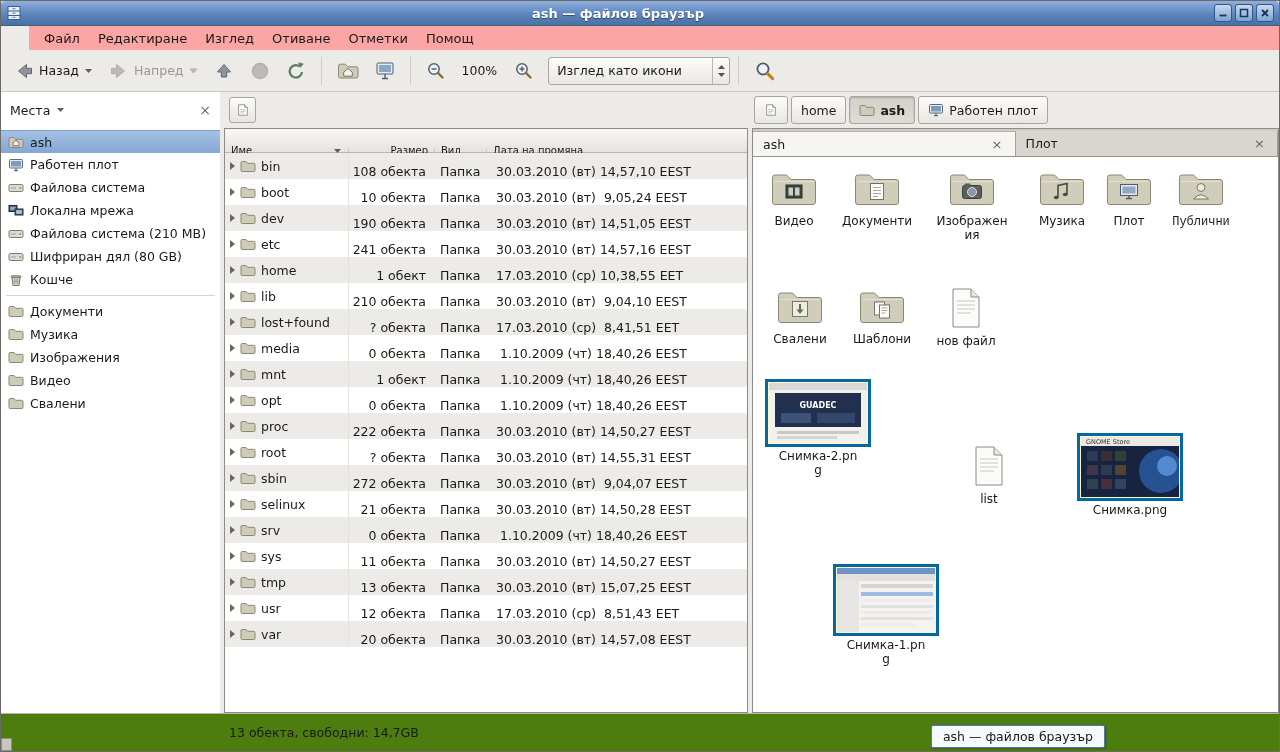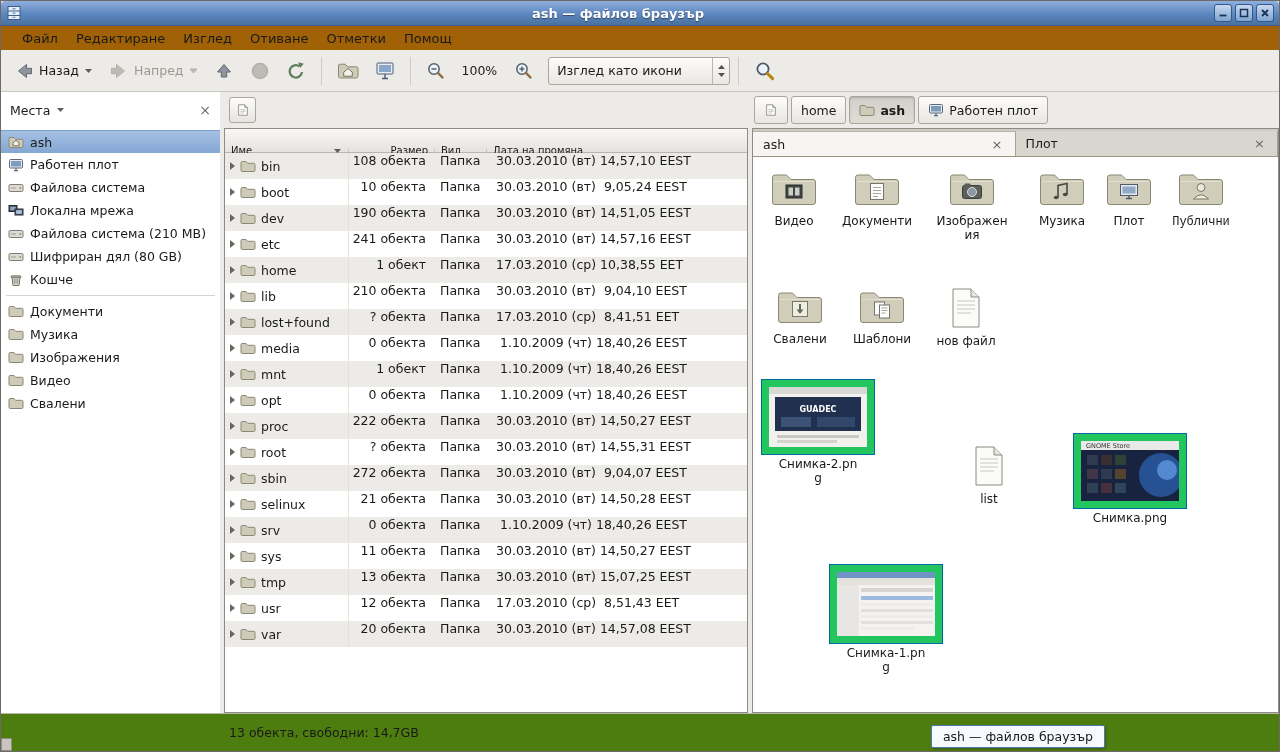--- a/index.html
+++ b/index.html
@@ -9,21 +9,21 @@
 
   
   .titlebar { height:25px; flex:none; display:flex; align-items:center; padding:0 5px; gap:3px;
     background:linear-gradient(#8FAEDC, #5C86BF 55%, #49729F); border-bottom:1px solid #3C5F8C;
     border-radius:4px 4px 0 0; }
   .title { flex:1; text-align:center; color:#fff; font-weight:bold; font-size:13px; text-shadow:0 1px 1px rgba(0,0,0,.45); }
   .win-btn { width:18px; height:18px; flex:none; border:1px solid #2F5A8F; border-radius:3px;
     background:linear-gradient(#C9D9EE,#7FA3CF); display:flex; align-items:center; justify-content:center; }
 
   
-  .menubar { height:24px; flex:none; display:flex; align-items:center; padding-left:12px; background:#a16207; }
+  .menubar { height:24px; flex:none; display:flex; align-items:center; padding-left:6px; background:#fca5a5;margin-left:28px; }
   .menu-item { padding:3px 9px; font-size:13px; cursor:default; }
   .toolbar { height:42px; flex:none; display:flex; align-items:center; padding:0 6px; gap:2px;
     background:#EDEBE7; border-bottom:1px solid #CBC8C2; }
   .tb-btn { height:32px; display:flex; align-items:center; gap:5px; padding:0 7px; border-radius:3px; font-size:12.5px;justify-content:flex-end; }
   .tb-btn.disabled { color:#9B9992; }
   .tb-btn.disabled svg * { fill:#BDBBB5; stroke:#B2B0AA; }
   .tb-sep { width:1px; height:28px; background:#CFCCC6; margin:0 6px; flex:none; }
   .zoom-label { padding:0 8px; }
   .combo { height:28px; width:182px; margin-left:6px; display:flex; align-items:center;
     border:1px solid #A9A69E; border-radius:3px; background:linear-gradient(#FDFCFB,#E9E7E2);gap:15px; }
@@ -49,21 +49,21 @@
   .list-pane { width:524px; flex:none; display:flex; flex-direction:column; background:#EDEBE7; }
   .list-top { height:36px; flex:none; display:flex; align-items:center; padding-left:5px; }
   .mini-btn { width:27px; height:26px; border:1px solid #A9A69E; border-radius:3px;
     background:linear-gradient(#FDFCFB,#E6E4DF); display:flex; align-items:center; justify-content:center; }
   .table-wrap { flex:1; min-height:0; display:flex; flex-direction:column; border:1px solid #8E8B85; background:#fff; }
   .table-header { height:24px; flex:none; display:flex; background:linear-gradient(#F9F8F7,#E5E3DF); border-bottom:1px solid #B9B6B0; }
   .th { display:flex; align-items:center; padding:0 6px; border-right:1px solid #CBC8C2; font-size:10px;margin-top:20px; }
   .th .sort { margin-left:auto; padding-left:6px; }
   .th-name { width:124px; } .th-size { width:86px;justify-content:flex-end; } .th-type { width:52px; } .th-date { flex:1; border-right:none; }
   .rows { flex:1; overflow:hidden; background:#fff; }
-  .tr { display:flex; height:26px; align-items:flex-start; }
+  .tr { display:flex; height:26px; align-items:flex-end; }
   .tr:nth-child(odd) { background:#EDEBE7; }
   .td { overflow:hidden; white-space:pre; }
   .td-name { width:124px; display:flex; align-items:center; gap:5px; padding-left:5px; border-right:1px solid #E3E1DD; align-self:stretch; }
   .td-size { width:86px; text-align:right; padding-right:9px; }
   .td-type { width:52px; padding-left:5px; }
   .td-date { flex:1; padding-left:9px; }
   .expander { width:0; height:0; border-left:5px solid #68665F; border-top:4px solid transparent; border-bottom:4px solid transparent; flex:none; }
 
   
   .right-pane { flex:1; min-width:0; display:flex; flex-direction:column; background:#EDEBE7; }
@@ -76,21 +76,21 @@
   .tab { flex:1; display:flex; align-items:center; padding:0 10px; border-right:1px solid #A5A29A; background:#D9D6CF; }
   .tab.active { background:#F6F5F2; border-top:1px solid #B5B2AB; }
   .tab-close { margin-left:auto; color:#68665F; font-size:13px; padding:0 2px; }
   .icon-view { flex:1; position:relative; background:#fff; overflow:hidden; }
 
   .ivitem { position:absolute; display:flex; flex-direction:column; align-items:center; }
   .ivitem.folder,.ivitem.file { width:80px; }
   .ivitem.image { width:104px; }
   .ilabel { margin-top:2px; font-size:12px; line-height:14px; text-align:center; max-width:78px; overflow-wrap:anywhere; }
   .ivitem.image .ilabel { max-width:80px; }
-  .thumb { display:inline-block; border:1px solid #0369a1; background:#22c55e; padding:7px; line-height:0; }
+  .thumb { display:inline-block; border:3px solid #0369a1; background:#fef9c3; padding:1px; line-height:0; }
 
   
   .statusbar { height:38px; flex:none; display:flex; align-items:center; padding-left:228px;
     background:#4d7c0f; border-top:1px solid #B9B6B0; }
   .task-tip { position:absolute; right:174px; bottom:3px; z-index:10; padding:3px 11px;
     background:#F6FAFE; border:1px solid #4E79B2; border-radius:2px; box-shadow:1px 1px 2px rgba(0,0,0,.25); font-size:12.5px; }
   .panel-stub { position:absolute; left:0; bottom:0; width:11px; height:13px; background:#C9C6C0; border:1px solid #8E8B85; z-index:9; }
   .sicon { display:inline-flex; line-height:0; }
 </style>
 </head>

